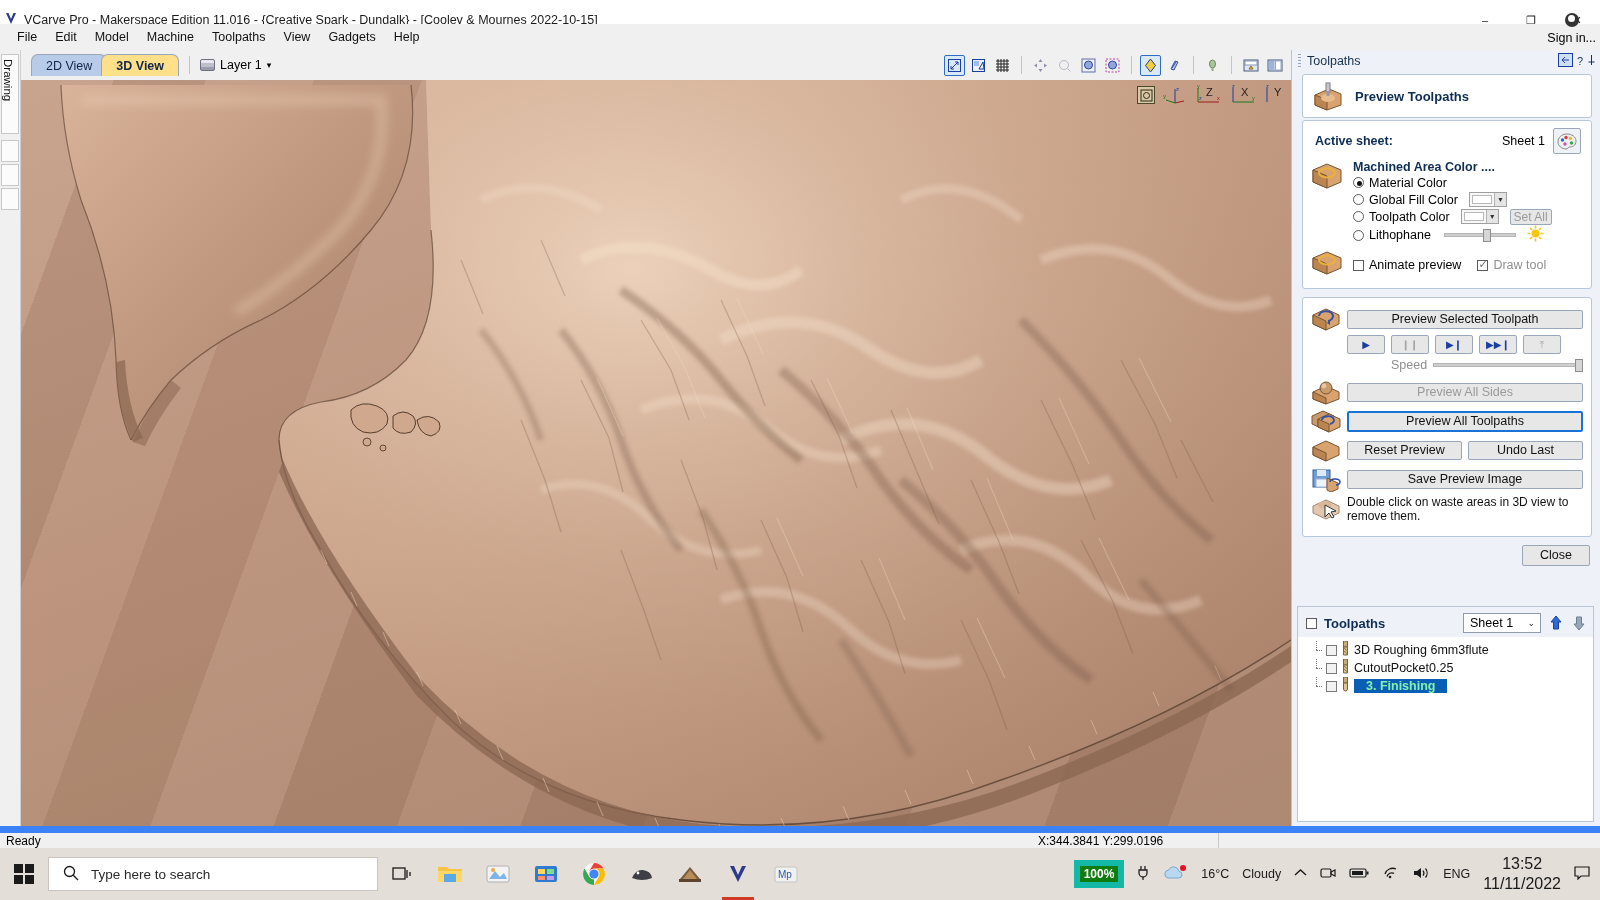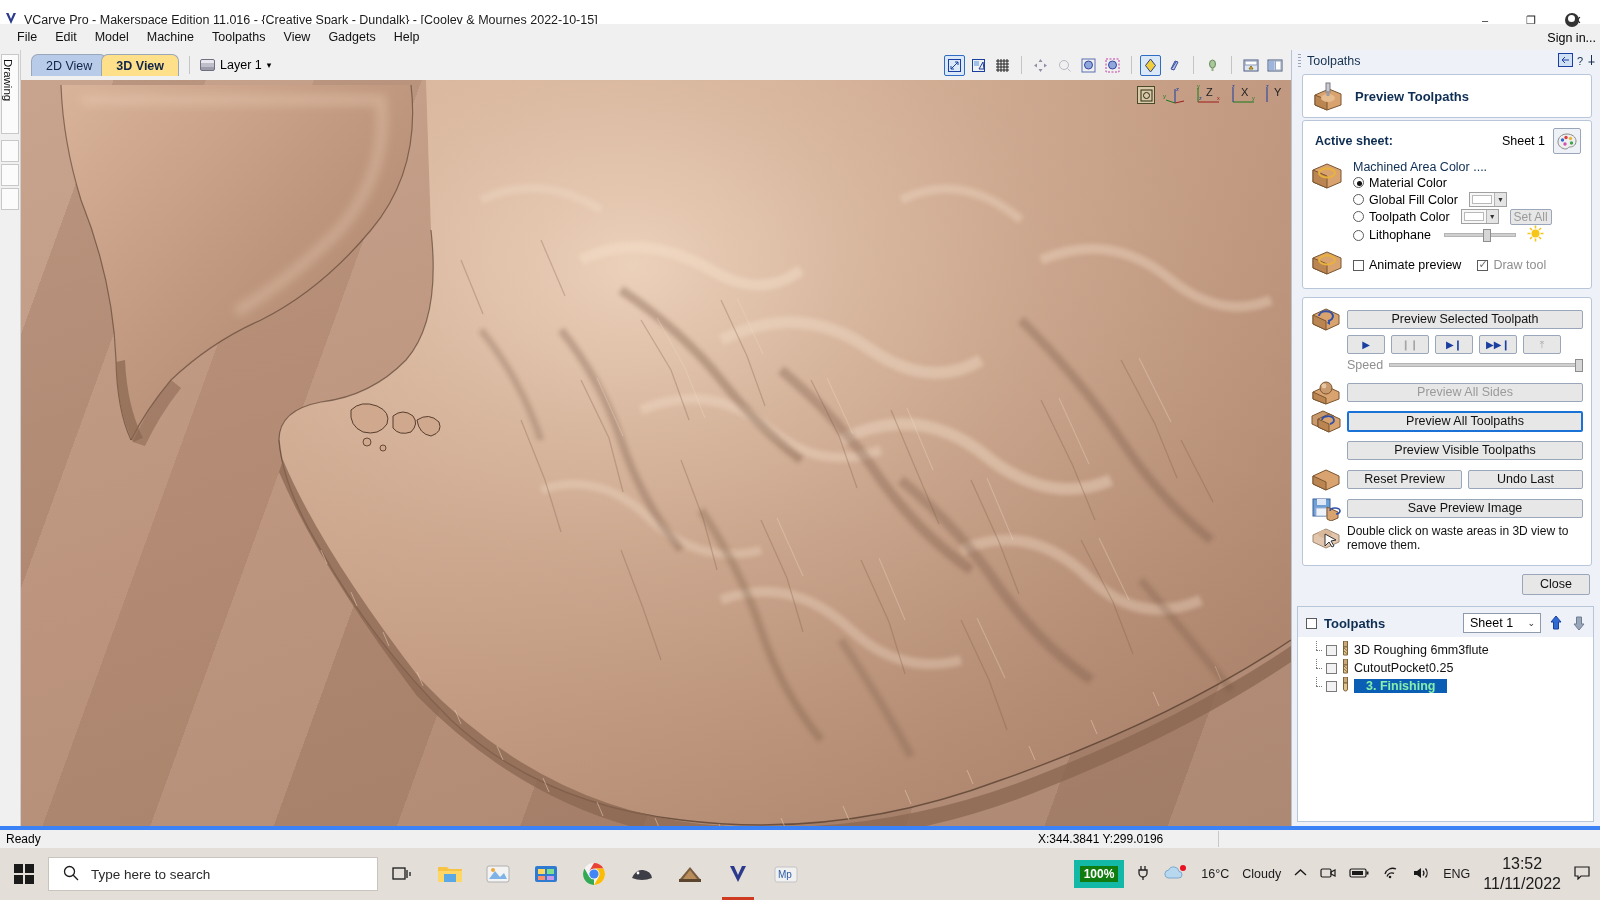--- a/index.html
+++ b/index.html
@@ -151,21 +151,21 @@
   .row{ display:flex; align-items:center; }
   .sect{ padding:7px 8px 8px 8px; }
   .activesheet{ display:flex; align-items:center; padding:0 2px 6px 4px; }
   .as-label{ font-weight:bold; font-size:12.5px; color:#0e2d52;}
   .as-value{ margin-left:auto; margin-right:8px; font-size:12.5px;}
   .palette-btn{
     width:28px;height:26px; border:1px solid #9aa7bb; background:#eef1f5;
     border-radius:2px; display:flex;align-items:center;justify-content:center;
   }
 
-  .mac-title{ font-weight:normal; font-size:12.5px; color:#0e2d52; }
+  .mac-title{ font-weight:bold; font-size:12.5px; color:#0e2d52; }
   .radio{
     width:11px;height:11px;border:1px solid #5b5b5b;border-radius:50%;
     background:#fff; display:inline-block; position:relative; flex:0 0 auto;
   }
   .radio.sel:after{ content:""; position:absolute; left:2.5px; top:2.5px;
     width:5px;height:5px;border-radius:50%;background:#111; }
   .opt{ display:flex; align-items:center; gap:5px; height:17px; font-size:12.5px; }
   .combo{
     width:38px;height:15px;border:1px solid #a0a0a0;background:#f7f7f7;
     display:flex; align-items:center;
@@ -182,21 +182,21 @@
   .btn.focus{ border:2px solid #1b72d6; }
   .slider{ position:relative; height:12px; flex:1; display:flex; align-items:center; }
   .slider .track{ height:4px; width:100%; background:#cfcfcf; border:1px solid #b5b5b5;}
   .slider .knob{ position:absolute; width:8px;height:13px; background:#d6d6d6;
     border:1px solid #8d8d8d; }
   .chk{
     width:11px;height:11px;border:1px solid #5b5b5b;background:#fff;
     display:inline-block; position:relative; flex:0 0 auto;
   }
   .chk.on:after{ content:"✓"; position:absolute; left:0px; top:-3px; font-size:11px; color:#6e6e6e;}
-  .dim{ color:#8f8f8f; }
+  .dim{ color:#8f8f8f;margin-left:44px; }
 
   .pv-row{ display:flex; align-items:center; gap:6px; margin-bottom:3px;}
   .pv-ico{ width:30px; height:26px; flex:0 0 auto; }
   .tbtn2{
     width:38px;height:19px;border:1px solid #9aa7bb;background:#e7e7e7;
     display:flex;align-items:center;justify-content:center;font-size:10px;color:#1b3fa0;
     border-radius:2px;
   }
   .tbtn2.dis{ color:#a5a5a5; }
 
@@ -226,21 +226,21 @@
     border-left:1px dotted #7a7a7a; }
   .tree-line:after{ content:""; position:absolute; left:4px; top:50%; width:6px;
     border-top:1px dotted #7a7a7a; }
   .tp-chk{ width:11px;height:11px;border:1px solid #7a7a7a;background:#f2f2f2; flex:0 0 auto;}
   .tp-name{ font-size:12.5px; color:#111; }
   .tp-name.sel{ background:#0a5fb4; color:#86efac; font-weight:bold; padding:0 12px;}
 
   
   .statusbar{
     position:absolute; left:0; top:826px; width:1600px; height:22px;
-    background:#f0f0f0; border-top:4px solid #3b82f6; display:flex; align-items:center;
+    background:#f0f0f0; border-top:7px solid #3b82f6; display:flex; align-items:center;
     font-size:12px;
   }
   .sb-ready{ padding-left:6px; }
   .sb-coords{ position:absolute; left:1038px; }
   .sb-div{ position:absolute; left:1218px; width:1px; height:16px; background:#c9c9c9;}
 
   
   .taskbar{
     position:absolute; left:0; top:848px; width:1600px; height:52px;
     background:#e4ded9; display:flex; align-items:center;
@@ -753,24 +753,20 @@
             <svg width="30" height="26">
               <path d="M1 8 L12 3 L23 8 L23 16 L12 21 L1 16Z" fill="#c99a6e" stroke="#7a5530"></path>
               <path d="M7 11 L18 6 L29 11 L29 19 L18 24 L7 19Z" fill="#d9a36f" stroke="#7a5530"></path>
               <path d="M7 11 L18 16 L18 24 L7 19Z" fill="#bb8552" stroke="#7a5530"></path>
               <path d="M11 12 a6 4 0 1 1 8 4" fill="none" stroke="#2f4fa8" stroke-width="1.8"></path>
             </svg>
           </span>
           <span class="btn focus" style="flex:1; height:21px">Preview All Toolpaths</span>
         </div>
 
-        <div class="pv-row">
-          <span class="pv-ico"></span>
-          <span class="btn" style="flex:1">Preview Visible Toolpaths</span>
-        </div>
 
         <div class="pv-row">
           <span class="pv-ico">
             <svg width="30" height="26">
               <path d="M2 10 L15 4 L28 10 L28 18 L15 24 L2 18Z" fill="#d9a36f" stroke="#7a5530"></path>
               <path d="M2 10 L15 16 L15 24 L2 18Z" fill="#bb8552" stroke="#7a5530"></path>
             </svg>
           </span>
           <span class="btn" style="flex:1">Reset Preview</span>
           <span class="btn" style="flex:1">Undo Last</span>

